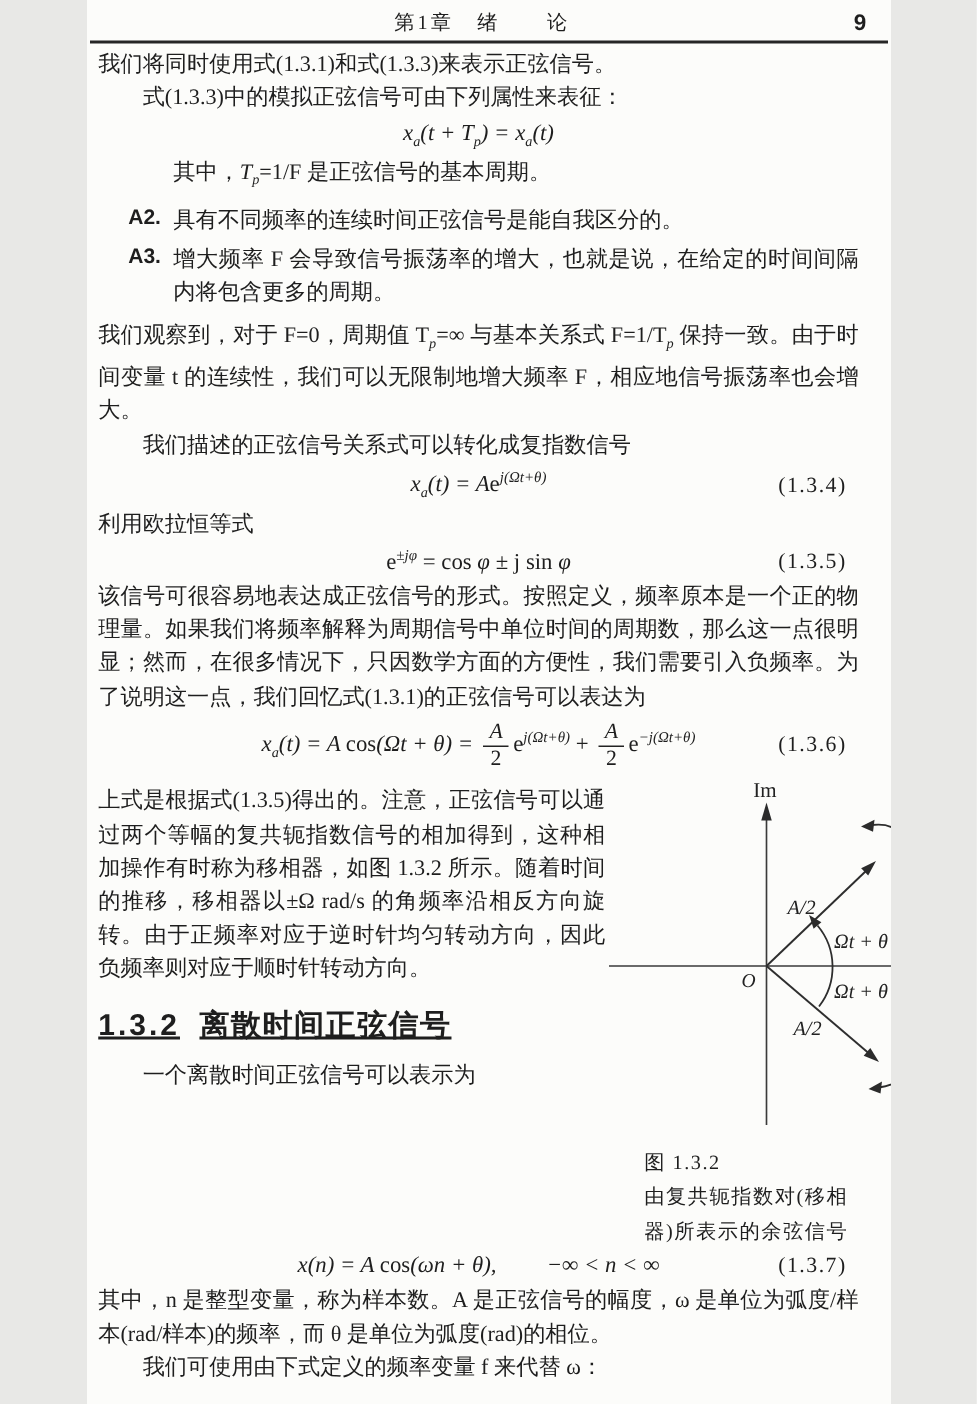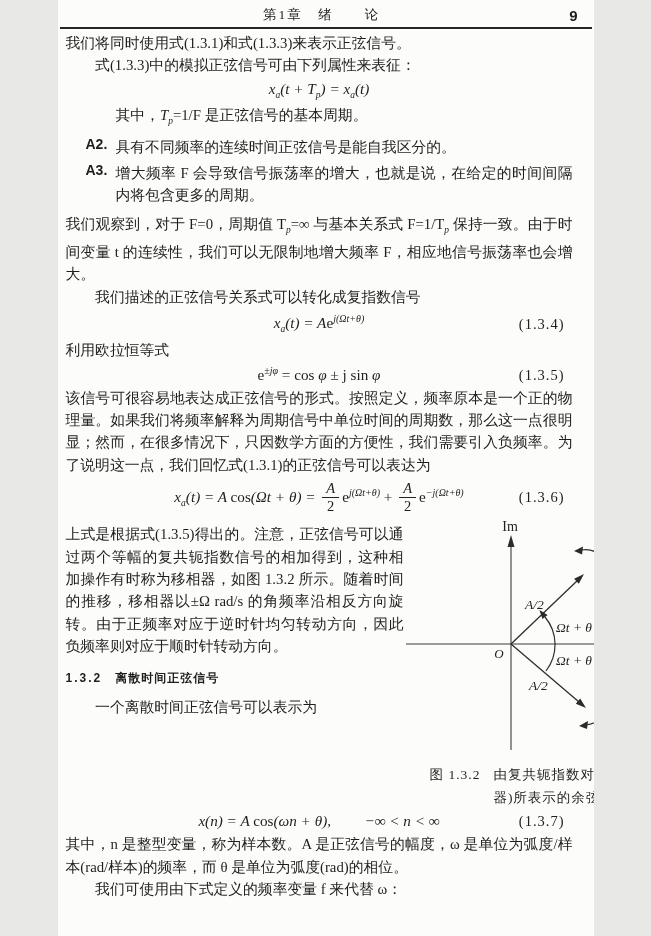--- a/index.html
+++ b/index.html
@@ -37,30 +37,30 @@
   .frac{display:inline-block;vertical-align:-0.62em;text-align:center;
         line-height:1.02;margin:0 3px;font-size:14.5px;}
   .fnum{display:block;border-bottom:1px solid #222;padding:0 4px 1px 4px;}
   .fden{display:block;padding-top:1px;}
   
   .cols{display:flex;margin-top:4px;}
   .col-l{width:338px;flex:0 0 338px;padding-top:6px;}
   .col-l .p{line-height:22.3px;}
   .col-r{flex:1;min-width:0;}
   .sec-head{font-family:"Liberation Sans","DejaVu Sans",sans-serif;
-            font-weight:bold;font-size:12px;margin:13px 0 9px 0;letter-spacing:1px;}
+            font-weight:bold;font-size:20px;margin:13px 0 9px 0;letter-spacing:1px;text-decoration:underline;}
   .sec-num{margin-right:13px;letter-spacing:2px;}
   
   .fig-wrap{padding-top:2px;}
   svg.fig{display:block;}
   .svgrm{font:14px "Liberation Serif","DejaVu Serif",serif;fill:#222;}
   .svgit{font:italic 13.5px "Liberation Serif","DejaVu Serif",serif;fill:#222;}
   .svgo{font:italic 13px "Liberation Serif","DejaVu Serif",serif;fill:#222;}
   .svgom{font:15px "DejaVu Serif",serif;fill:#222;}
-  .fig-caption{display:flex;font-size:13.5px;line-height:23px;margin:8px 0 0 26px;}
+  .fig-caption{display:flex;font-size:13.5px;line-height:23px;margin:8px 0 0 26px;flex-direction:column;}
   .cap-tag{flex:0 0 auto;margin-right:13px;letter-spacing:1px;}
   .cap-text{flex:0 0 auto;letter-spacing:1px;}
 </style>
 </head>
 <body>
 
 <div class="page">
 
   <div class="hdr">
     <div class="hdr-side"></div>

